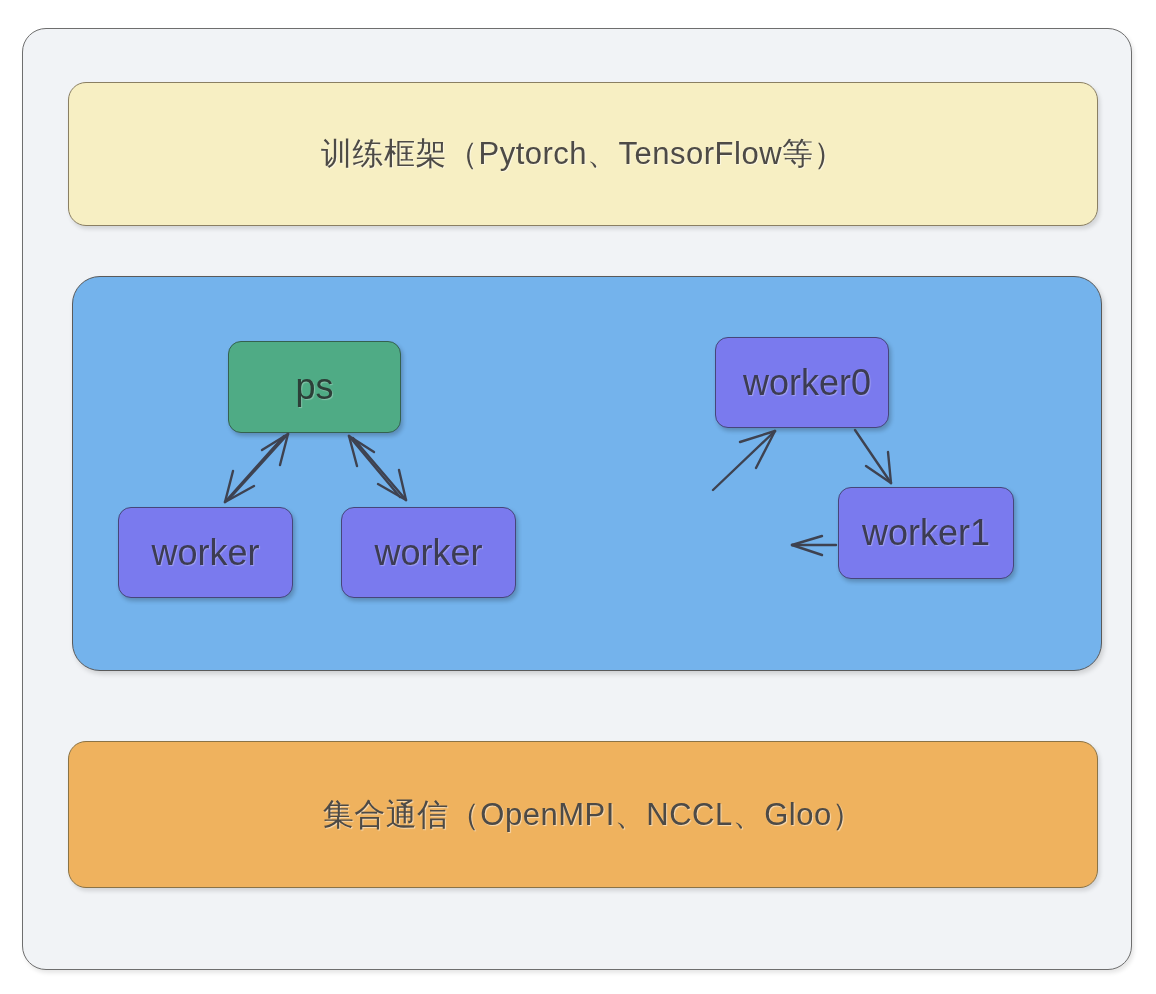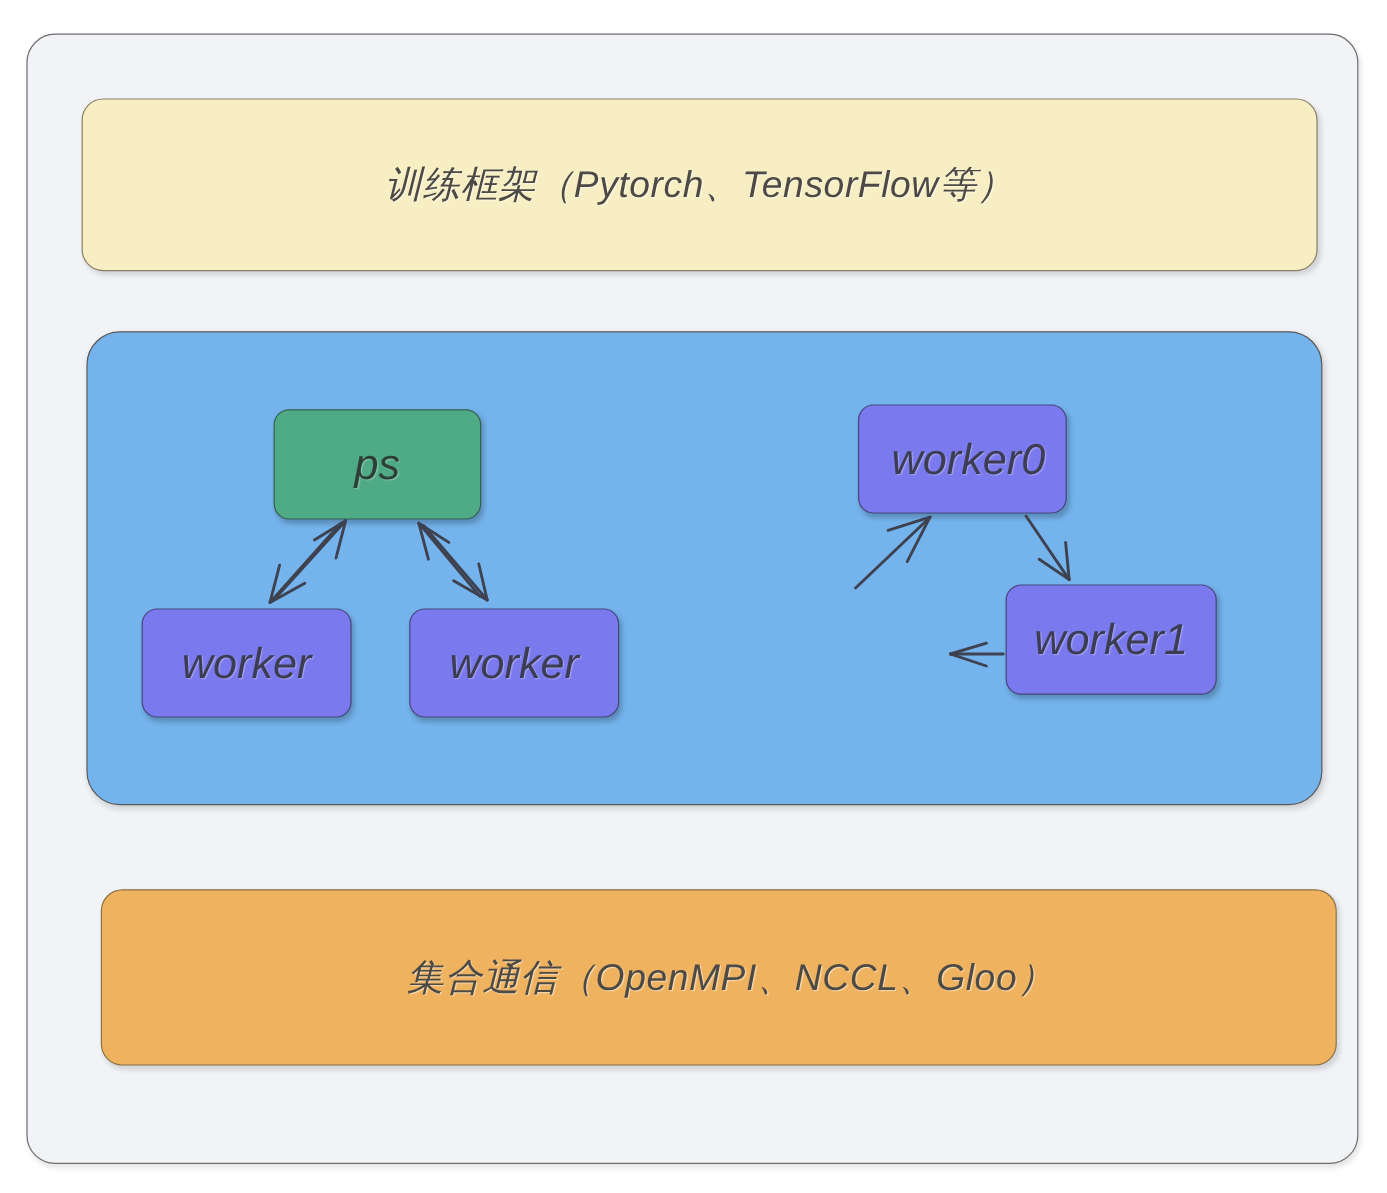--- a/index.html
+++ b/index.html
@@ -11,21 +11,20 @@
     width: 1156px;
     height: 994px;
     font-family: "Liberation Sans", "DejaVu Sans", sans-serif;
     overflow: hidden;
   }
 
   #stage {
     position: relative;
     width: 1156px;
     height: 724px;
-    font-style: italic;
   }
 
   
   .outer-frame {
     position: absolute;
     left: 22px;
     top: 28px;
     width: 1110px;
     height: 942px;
     box-sizing: border-box;
@@ -55,21 +54,21 @@
   }
   .banner-framework {
     left: 68px;
     top: 82px;
     width: 1030px;
     height: 144px;
     background: #f7efc3;
     border-color: #8a7f63;
   }
   .banner-comm {
-    left: 84px;
+    left: 68px;
     top: 741px;
     width: 1030px;
     height: 147px;
     background: #efb25e;
     border-color: #8a7346;
     padding-left: 20px;
   }
 
   
   .blue-panel {

